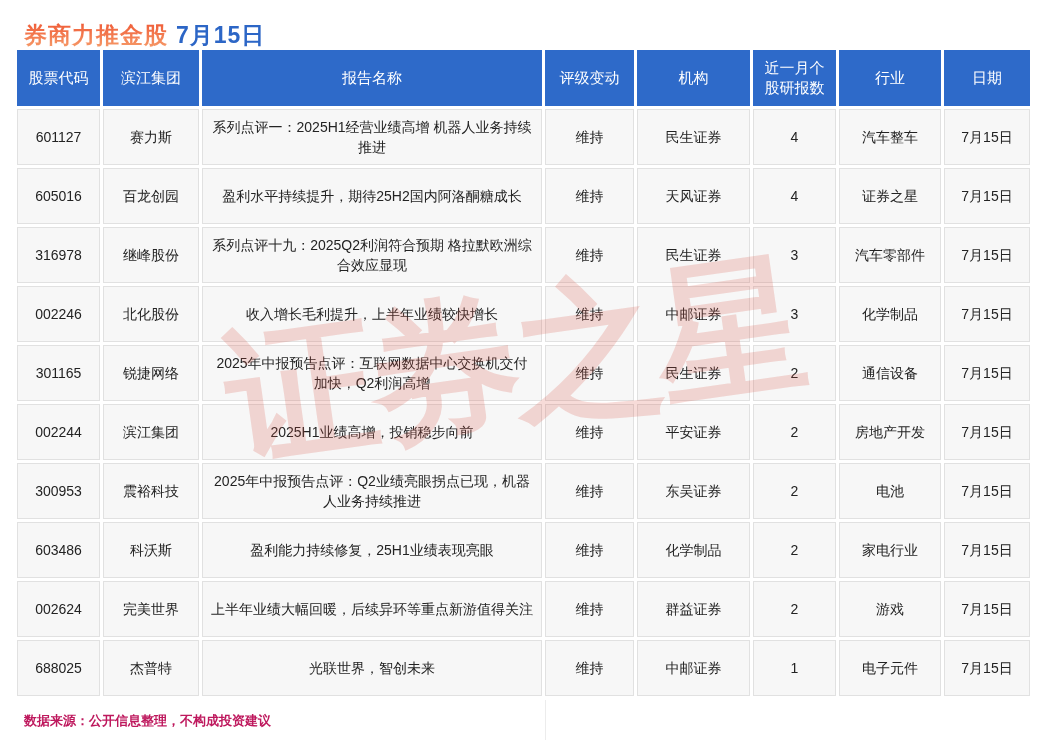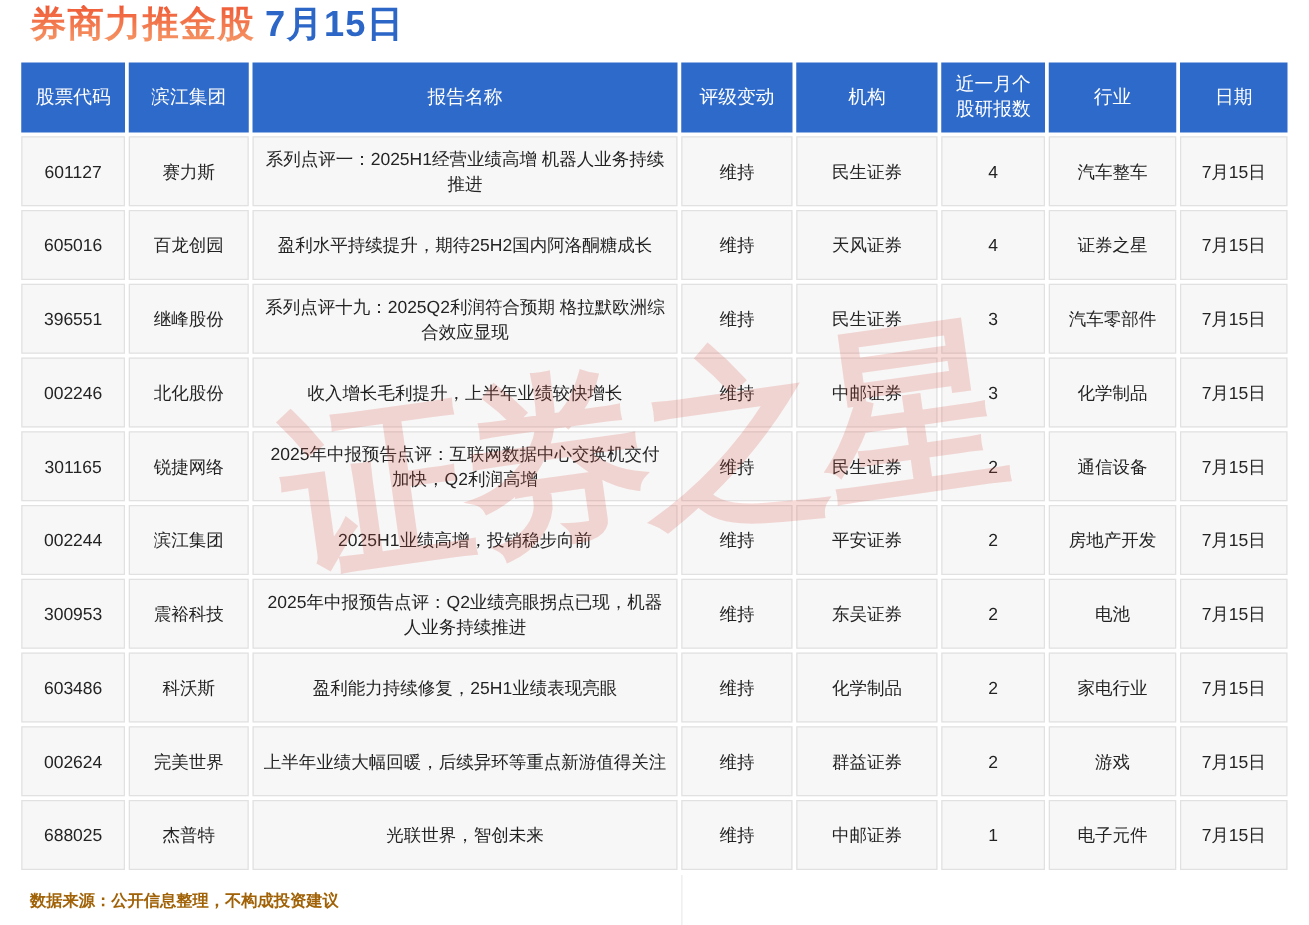--- a/index.html
+++ b/index.html
@@ -6,22 +6,22 @@
   html, body {
     width: 1047px; height: 740px;
     background: #ffffff;
     font-family: "Liberation Sans", "DejaVu Sans", sans-serif;
     overflow: hidden;
     position: relative;
   }
   .page { position: relative; width: 1047px; height: 740px; }
 
   .title {
-    position: absolute; left: 24px; top: 0;
-    font-size: 29px; font-weight: bold; letter-spacing: 1px;
+    position: absolute; left: 24px; top: 20px;
+    font-size: 23px; font-weight: bold; letter-spacing: 1px;
     white-space: nowrap;
   }
   .title .main {
     background: linear-gradient(180deg, #ef5a36 0%, #f69a68 100%);
     -webkit-background-clip: text; background-clip: text;
     -webkit-text-fill-color: transparent; color: #f2703f;
   }
   .title .date { color: #2c66c6; margin-left: 8px; }
 
   table.stock-table {
@@ -38,21 +38,21 @@
   }
   .stock-table td {
     background: #f7f7f7;
     border: 1px solid #e1e1e1;
     color: #232323; font-size: 14px;
     height: 56px; text-align: center; vertical-align: middle;
     line-height: 1.45; padding: 2px 8px;
   }
   .footer {
     position: absolute; left: 24px; top: 712px;
-    font-size: 13px; font-weight: bold; color: #a16207;
+    font-size: 13px; font-weight: bold; color: #be185d;
     white-space: nowrap;
   }
   .vline-below {
     position: absolute; left: 545px; top: 700px;
     width: 1px; height: 40px; background: #ececec;
   }
   .watermark {
     position: absolute; left: 225px; top: 258px;
     width: 640px; font-size: 150px; font-weight: bold;
     font-family: "DejaVu Serif", "Liberation Serif", serif;
@@ -109,21 +109,21 @@
           <td>605016</td>
           <td>百龙创园</td>
           <td>盈利水平持续提升，期待25H2国内阿洛酮糖成长</td>
           <td>维持</td>
           <td>天风证券</td>
           <td>4</td>
           <td>证券之星</td>
           <td>7月15日</td>
         </tr>
         <tr>
-          <td>396551</td>
+          <td>316978</td>
           <td>继峰股份</td>
           <td>系列点评十九：2025Q2利润符合预期 格拉默欧洲综合效应显现</td>
           <td>维持</td>
           <td>民生证券</td>
           <td>3</td>
           <td>汽车零部件</td>
           <td>7月15日</td>
         </tr>
         <tr>
           <td>002246</td>

